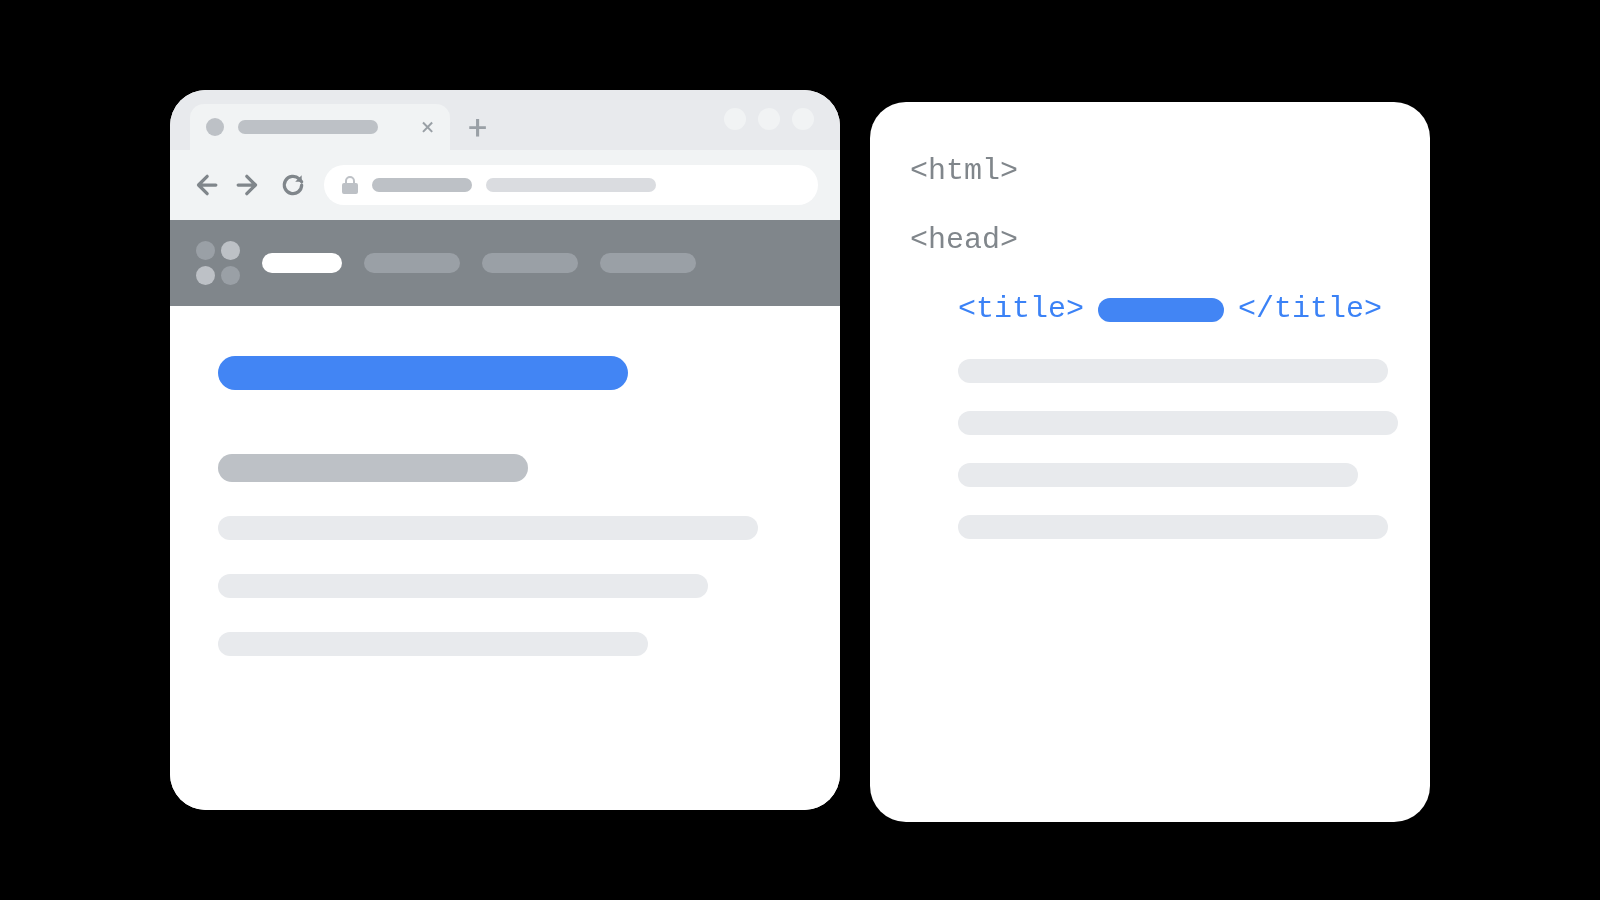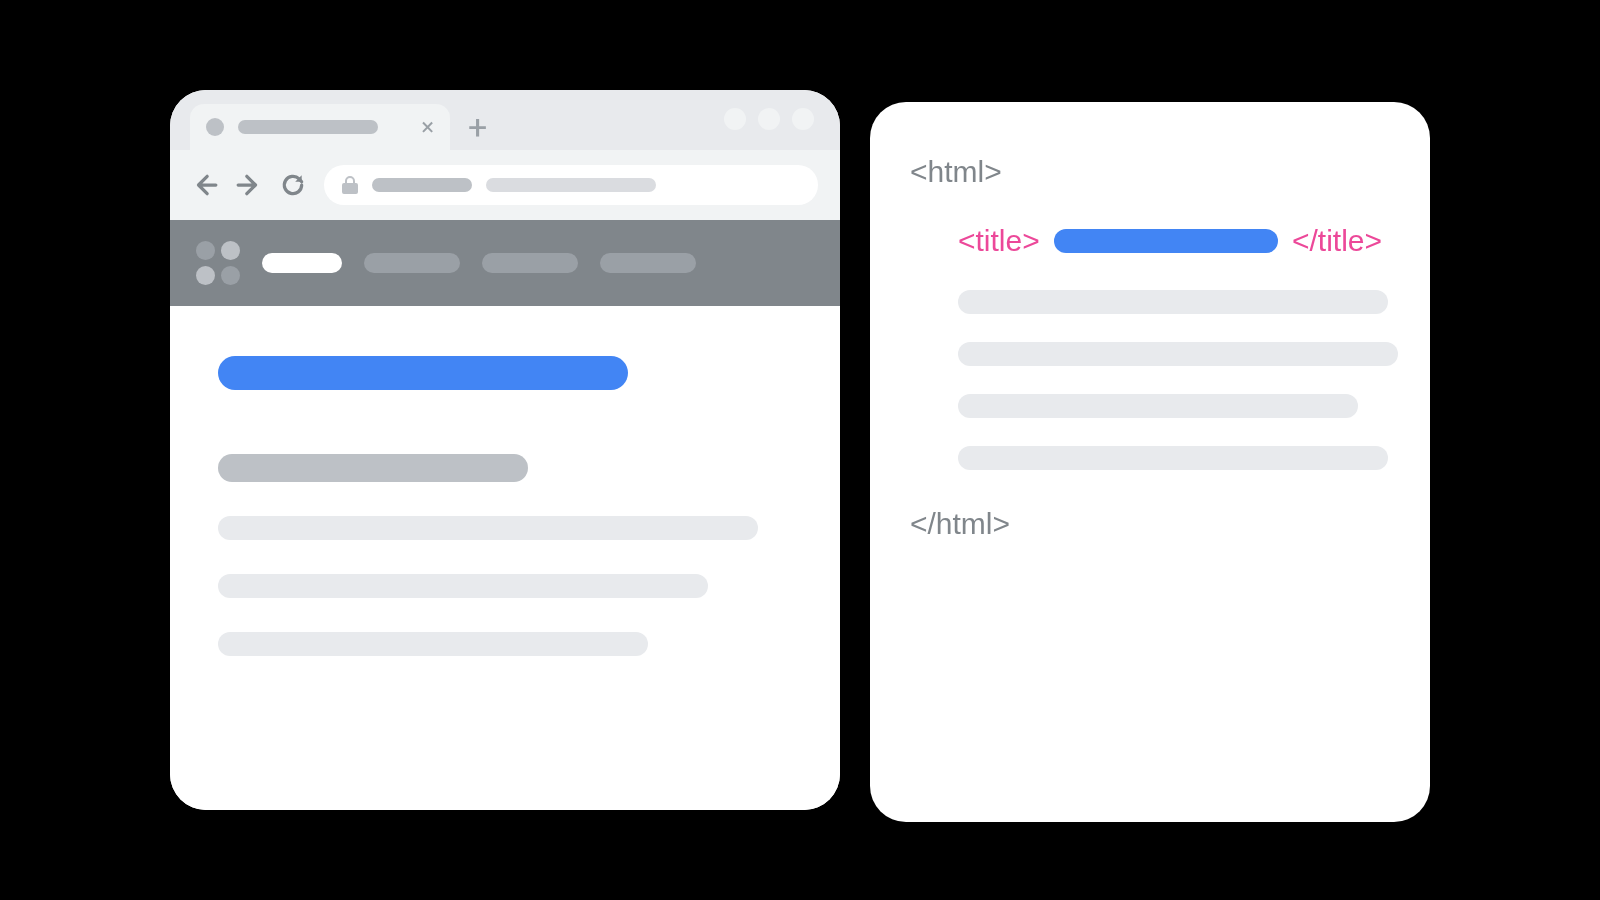--- a/index.html
+++ b/index.html
@@ -160,34 +160,34 @@
   .para.w1 { width: 540px; }
   .para.w2 { width: 490px; }
   .para.w3 { width: 430px; }
 
   
   .code {
     width: 560px;
     height: 720px;
     padding: 50px 48px 40px 40px;
     color: #80868b;
-    font-family: Liberation Sans, sans-serif;
+    font-family: Liberation Mono, monospace;
     font-size: 30px;
     line-height: 1.3;
     margin-top: 24px;
   }
   .code-row {
     display: flex;
     align-items: center;
     gap: 14px;
     margin-bottom: 30px;
     white-space: nowrap;
   }
   .indent-1 { padding-left: 48px; }
-  .blue { color: #ec4899; }
+  .blue { color: #3b82f6; }
   .title-pill {
     width: 280px; height: 24px; border-radius: 14px;
     background: #4285f4;
     display: inline-block;
   }
   .body-block {
     padding-left: 48px;
     margin: 12px 0 34px 0;
     display: flex; flex-direction: column; gap: 28px;
   }
@@ -265,27 +265,27 @@
     <div class="para w1"></div>
     <div class="para w2"></div>
     <div class="para w3"></div>
   </div>
 </div>
 
 <div class="panel code">
   <div class="code-row">
     <span>&lt;html&gt;</span>
   </div>
+  <div class="code-row">
+    <span>&lt;head&gt;</span>
+  </div>
   <div class="code-row indent-1">
     <span class="blue">&lt;title&gt;</span>
     <span class="title-pill"></span>
     <span class="blue">&lt;/title&gt;</span>
   </div>
   <div class="body-block">
     <div class="body-line b1"></div>
     <div class="body-line b2"></div>
     <div class="body-line b3"></div>
     <div class="body-line b4"></div>
   </div>
-  <div class="code-row">
-    <span>&lt;/html&gt;</span>
-  </div>
 </div>
 
 </body></html>

